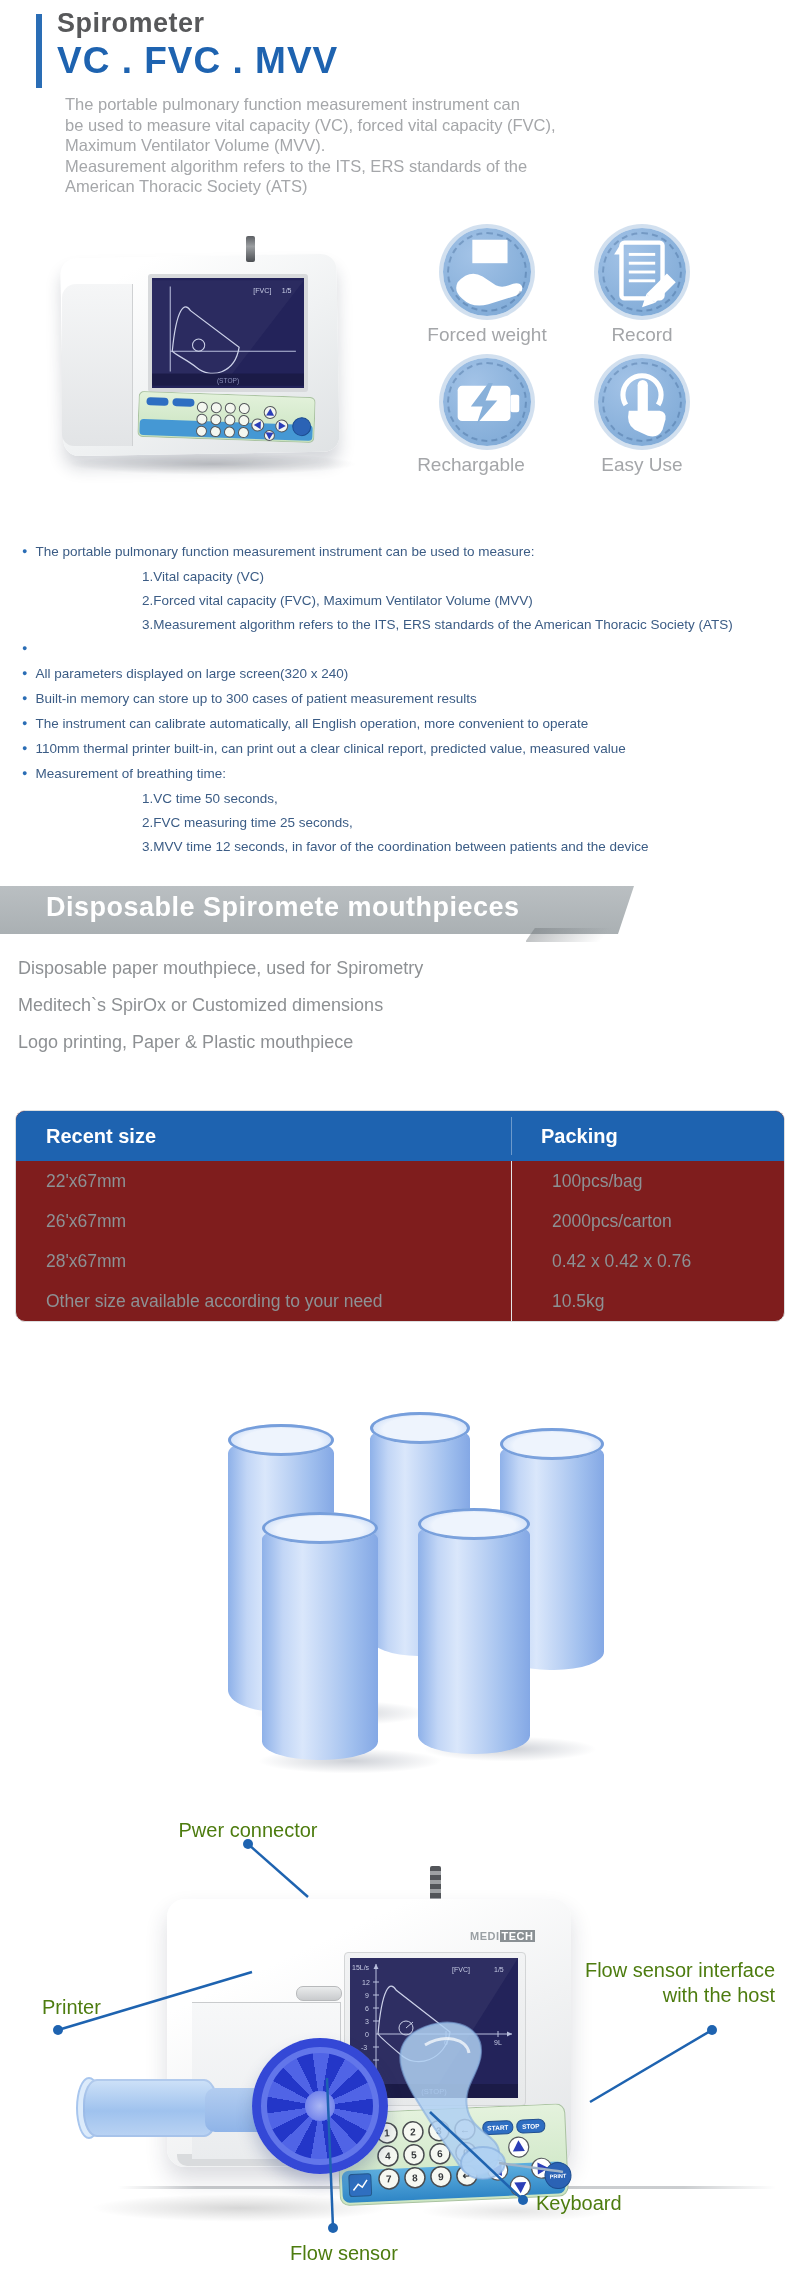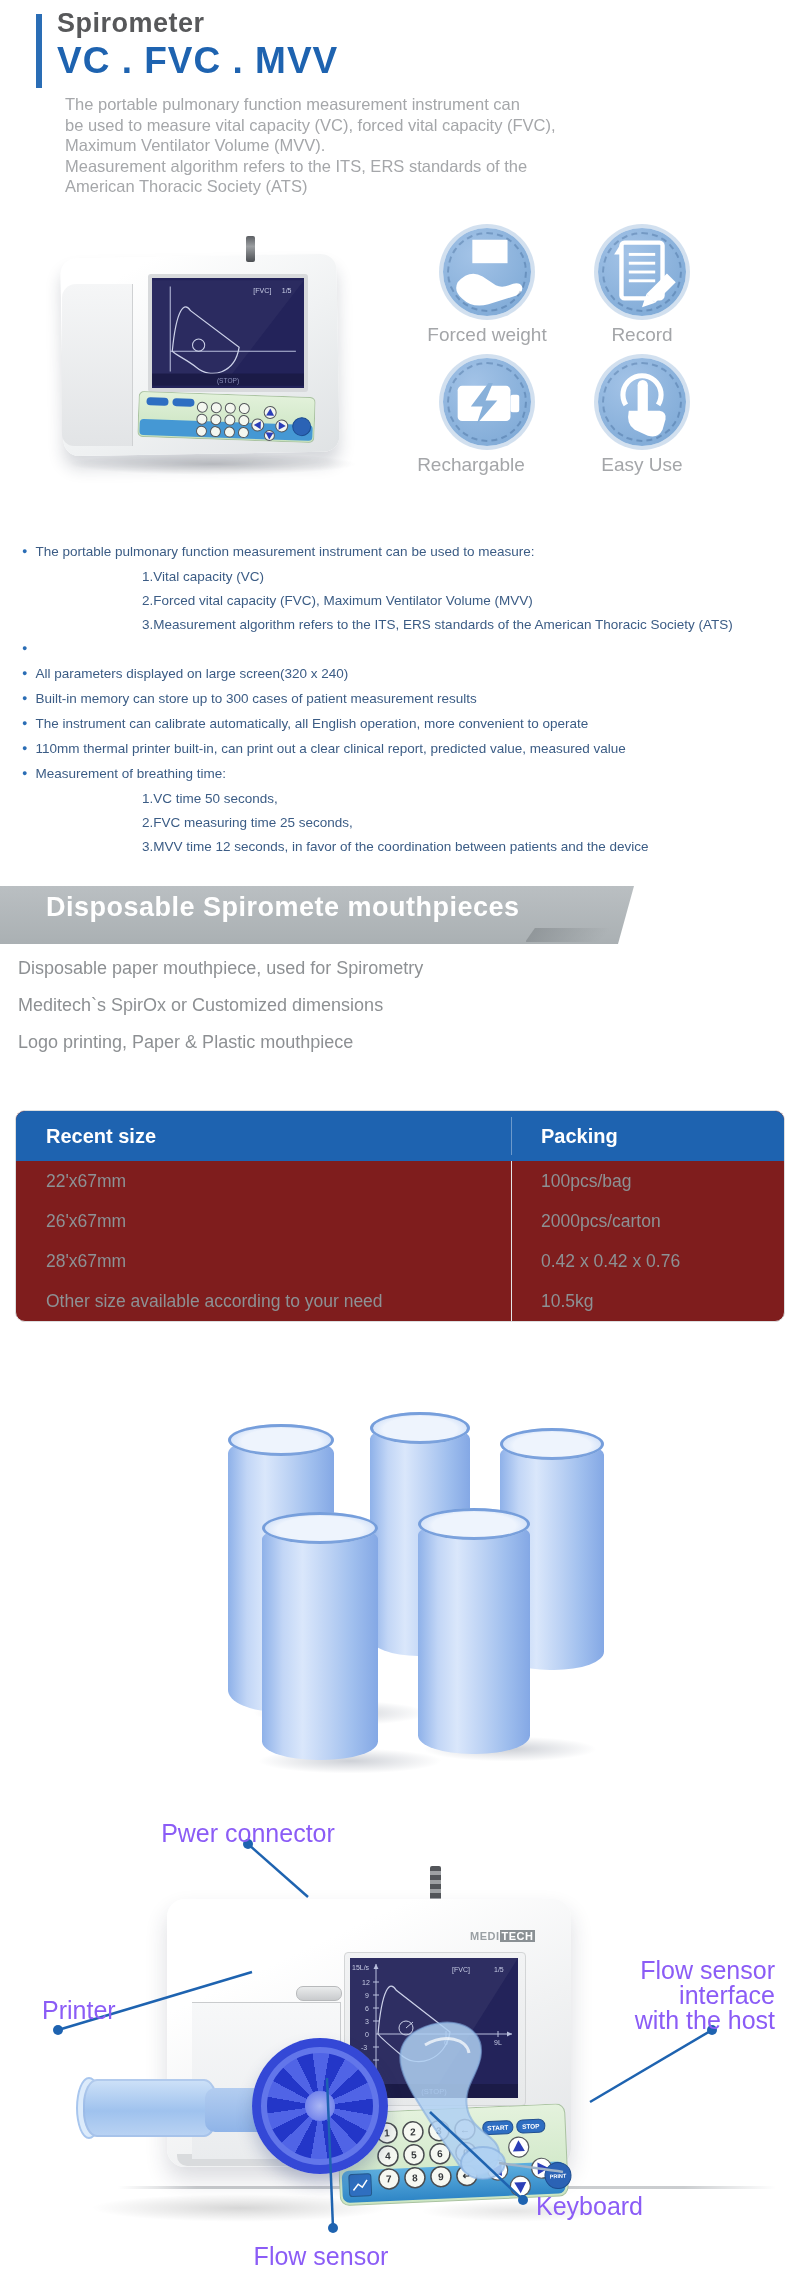--- a/index.html
+++ b/index.html
@@ -38,53 +38,53 @@
     border:4px solid #d8dadc;border-radius:3px;}
   .dev1-keypad{left:90px;top:166px;width:177px;height:46px;transform:rotate(2deg);}
 
   
   .bullets{left:22px;top:541px;width:766px;font-size:13.5px;color:#3b5c85;}
   .bullet{display:flex;margin-bottom:4px;line-height:21px;}
   .b-dot{color:#2a6db5;font-size:9px;margin:0 8px 0 0;line-height:21px;}
   .b-sub{padding-left:120px;line-height:21px;margin-bottom:3px;}
 
   
-  .banner{left:0;top:886px;width:634px;height:58px;line-height:42px;
+  .banner{left:0;top:886px;width:634px;height:48px;line-height:42px;
     background:linear-gradient(180deg,#babfc2,#aab0b3);
     clip-path:polygon(0 0,100% 0,calc(100% - 16px) 100%,0 100%);
     color:#fff;font-size:27px;font-weight:bold;padding-left:46px;box-sizing:border-box;letter-spacing:.5px;}
   .banner-shadow{left:530px;top:928px;width:100px;height:14px;
     background:linear-gradient(100deg,rgba(110,116,120,.45),rgba(110,116,120,0) 75%);
     transform:skewX(-35deg);border-radius:0 0 12px 2px;}
   .mp-info{left:18px;top:950px;width:600px;font-size:18px;line-height:37px;color:#8d9093;}
 
   
   .ptable{left:15px;top:1110px;width:770px;height:212px;border:1px solid #dcdedf;
     border-radius:10px;overflow:hidden;box-sizing:border-box;background:#7f1d1d;}
   .t-head{display:flex;height:50px;background:#1e63b0;color:#fff;font-weight:bold;font-size:20px;align-items:center;position:relative;}
   .t-head .c1{width:495px;padding-left:30px;box-sizing:border-box;}
   .t-head .c2{padding-left:30px;}
   .t-hdiv{position:absolute;left:495px;top:6px;bottom:6px;width:1px;background:rgba(255,255,255,.35);}
   .t-body{position:relative;}
   .t-vdiv{position:absolute;left:495px;top:0;bottom:0;width:1px;background:#e4e6e7;}
   .t-row{display:flex;height:40px;align-items:center;font-size:17.5px;color:#8d9194;}
   .t-row .c1{width:495px;padding-left:30px;box-sizing:border-box;}
-  .t-row .c2{padding-left:30px;}
+  .t-row .c2{padding-left:41px;}
 
   
   .cup .rim{position:absolute;left:0;right:0;top:0;height:32px;border-radius:50%;z-index:2;
     background:radial-gradient(ellipse at 50% 55%, #eef4fd 52%, #d2e1f8 70%, #a4c4f0 88%, #6f9de2 100%);
     box-shadow:inset 0 0 0 3px rgba(85,135,210,.75);}
   .cup .body{position:absolute;left:0;right:0;top:13px;bottom:0;
     background:linear-gradient(90deg,#8eb1e9 0%,#c2d6f6 18%,#dae7fb 35%,#bcd2f4 58%,#a0bfee 78%,#84a8e5 100%);
     border-radius:46% 46% 48% 48% / 6% 6% 8% 8%;}
   .cup-shadow{border-radius:50%;background:radial-gradient(ellipse,rgba(90,100,120,.30),transparent 68%);}
 
   
-  .lbl{color:#8b5cf6;font-size:25px;}
+  .lbl{color:#4d7c0f;font-size:20px;}
   .lbl-right{text-align:right;line-height:25px;}
   .dev2-body{left:167px;top:1899px;width:404px;height:268px;border-radius:18px;
     background:linear-gradient(155deg,#ffffff 25%,#f1f2f3 60%,#e3e5e7);
     box-shadow:0 12px 22px rgba(30,40,60,.16);}
   .dev2-base{left:177px;top:2154px;width:384px;height:12px;background:#d9dbdd;border-radius:0 0 10px 10px;}
   .dev2-printer{left:192px;top:2002px;width:148px;height:156px;
     background:linear-gradient(180deg,#f7f8f9,#eaecee);
     border-top:1px solid #c9cbcd;border-right:1px solid #c9cbcd;}
   .dev2-handle{left:296px;top:1986px;width:44px;height:13px;border-radius:7px;
     background:linear-gradient(180deg,#e9ebec,#c9cbcd);border:1px solid #b7b9bb;}
@@ -114,21 +114,21 @@
   .handle-wrap{left:385px;top:2015px;width:190px;height:180px;z-index:5;}
   .shadow-ell{border-radius:50%;}
   .sh1{left:90px;top:2194px;width:300px;height:28px;background:radial-gradient(ellipse,rgba(0,0,0,.16),transparent 70%);}
   .sh2{left:420px;top:2200px;width:190px;height:22px;background:radial-gradient(ellipse,rgba(0,0,0,.10),transparent 70%);}
 
   .callouts-svg{left:0;top:1800px;width:800px;height:476px;z-index:6;}
   .lbl-power{left:148px;top:1819px;width:200px;text-align:center;z-index:7;}
   .lbl-printer{left:42px;top:1996px;z-index:7;}
   .lbl-flowif{left:560px;top:1958px;width:215px;z-index:7;}
   .lbl-keyboard{left:536px;top:2192px;z-index:7;}
-  .lbl-flowsensor{left:241px;top:2242px;width:160px;text-align:center;z-index:7;}
+  .lbl-flowsensor{left:264px;top:2242px;width:160px;text-align:center;z-index:7;}
 </style>
 </head>
 <body>
 
 <div id="page">
 
   <div class="abs accent-bar"></div>
   <div class="abs h-title">Spirometer</div>
   <div class="abs h-sub">VC . FVC . MVV</div>
   <div class="abs h-desc">

